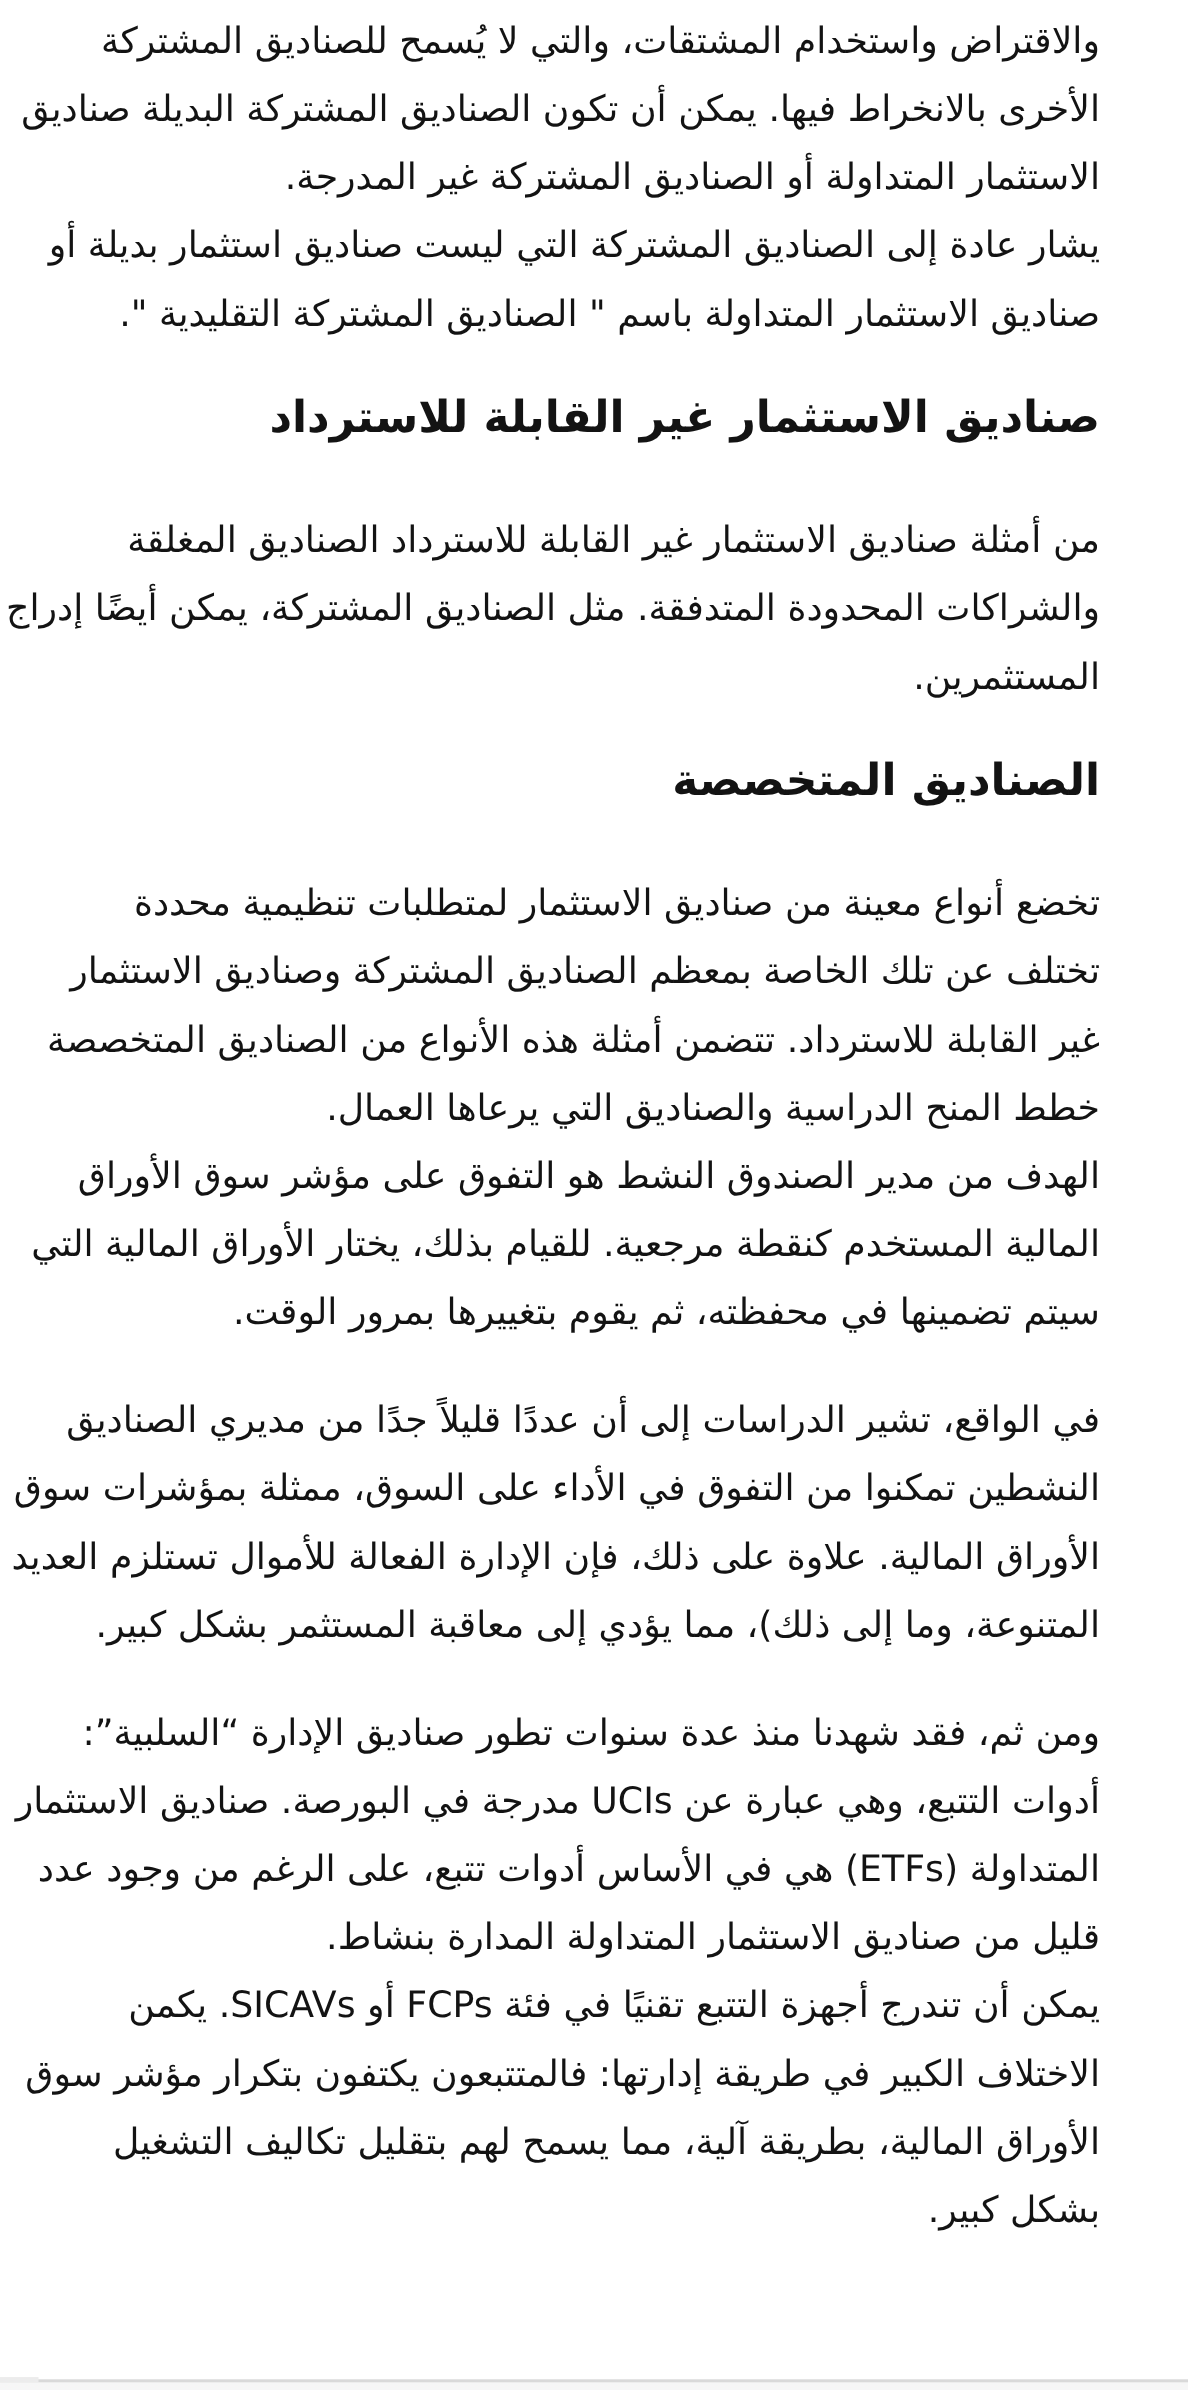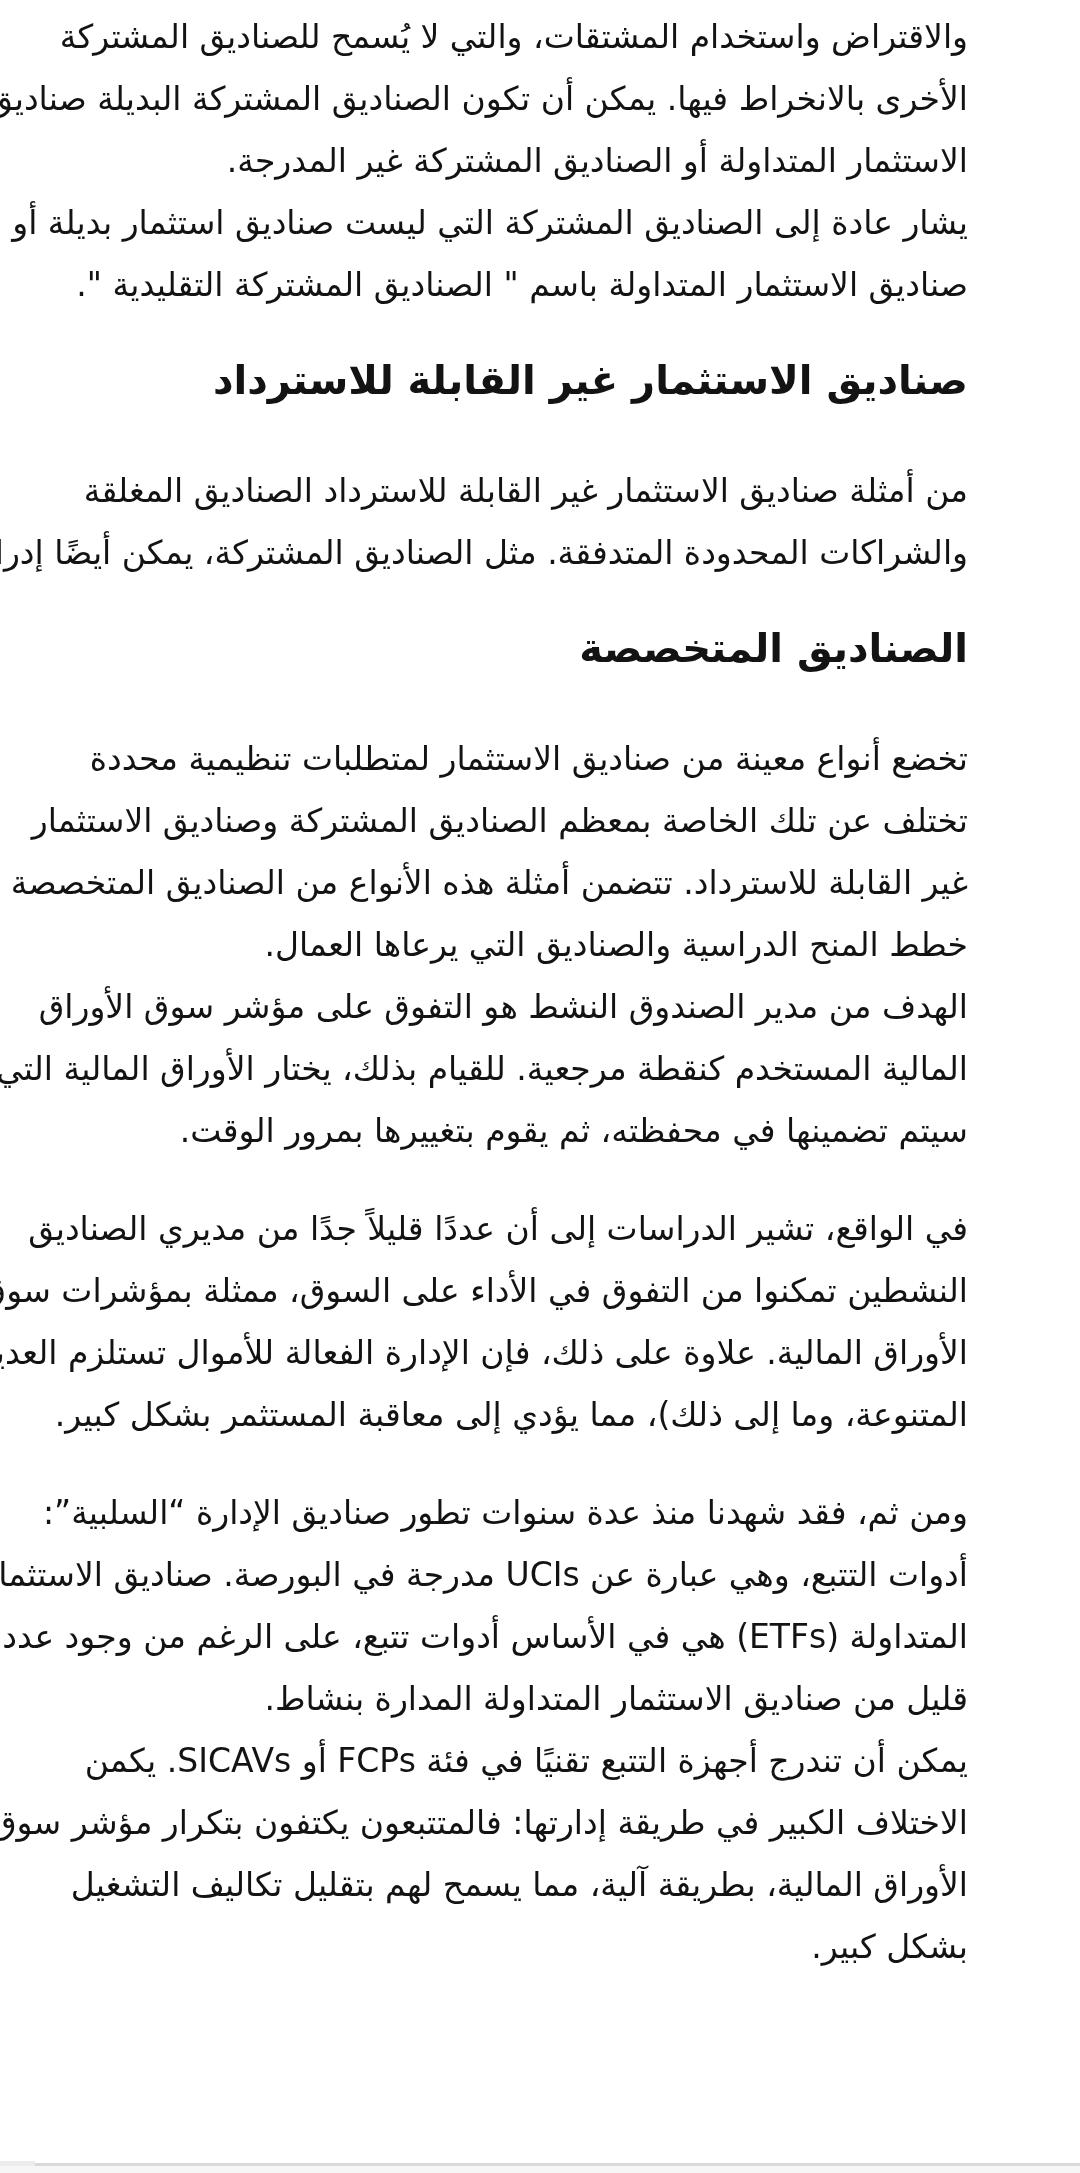--- a/index.html
+++ b/index.html
@@ -11,21 +11,21 @@
     height: 2173px;
     background: #ffffff;
     color: #131313;
     font-family: "DejaVu Sans", sans-serif;
     direction: rtl;
     text-align: right;
     overflow: hidden;
     position: relative;
   }
   .article {
-    padding: 6px 112px 0 0;
+    padding: 6px 80px 0 0;
   }
   .para {
     margin: 0;
   }
   .line {
     font-size: 33px;
     line-height: 62px;
     white-space: nowrap;
     overflow: visible;
   }
@@ -76,20 +76,21 @@
       <div class="line">والاقتراض واستخدام المشتقات، والتي لا يُسمح للصناديق المشتركة</div>
       <div class="line">الأخرى بالانخراط فيها. يمكن أن تكون الصناديق المشتركة البديلة صناديق</div>
       <div class="line">الاستثمار المتداولة أو الصناديق المشتركة غير المدرجة.</div>
       <div class="line">يشار عادة إلى الصناديق المشتركة التي ليست صناديق استثمار بديلة أو</div>
       <div class="line">صناديق الاستثمار المتداولة باسم " الصناديق المشتركة التقليدية ".</div>
     </div>
     <h2 class="heading">صناديق الاستثمار غير القابلة للاسترداد</h2>
     <div class="para">
       <div class="line">من أمثلة صناديق الاستثمار غير القابلة للاسترداد الصناديق المغلقة</div>
       <div class="line">والشراكات المحدودة المتدفقة. مثل الصناديق المشتركة، يمكن أيضًا إدراج</div>
+      <div class="line">المستثمرين.</div>
     </div>
     <h2 class="heading">الصناديق المتخصصة</h2>
     <div class="para">
       <div class="line">تخضع أنواع معينة من صناديق الاستثمار لمتطلبات تنظيمية محددة</div>
       <div class="line">تختلف عن تلك الخاصة بمعظم الصناديق المشتركة وصناديق الاستثمار</div>
       <div class="line">غير القابلة للاسترداد. تتضمن أمثلة هذه الأنواع من الصناديق المتخصصة</div>
       <div class="line">خطط المنح الدراسية والصناديق التي يرعاها العمال.</div>
       <div class="line">الهدف من مدير الصندوق النشط هو التفوق على مؤشر سوق الأوراق</div>
       <div class="line">المالية المستخدم كنقطة مرجعية. للقيام بذلك، يختار الأوراق المالية التي</div>
       <div class="line">سيتم تضمينها في محفظته، ثم يقوم بتغييرها بمرور الوقت.</div>

